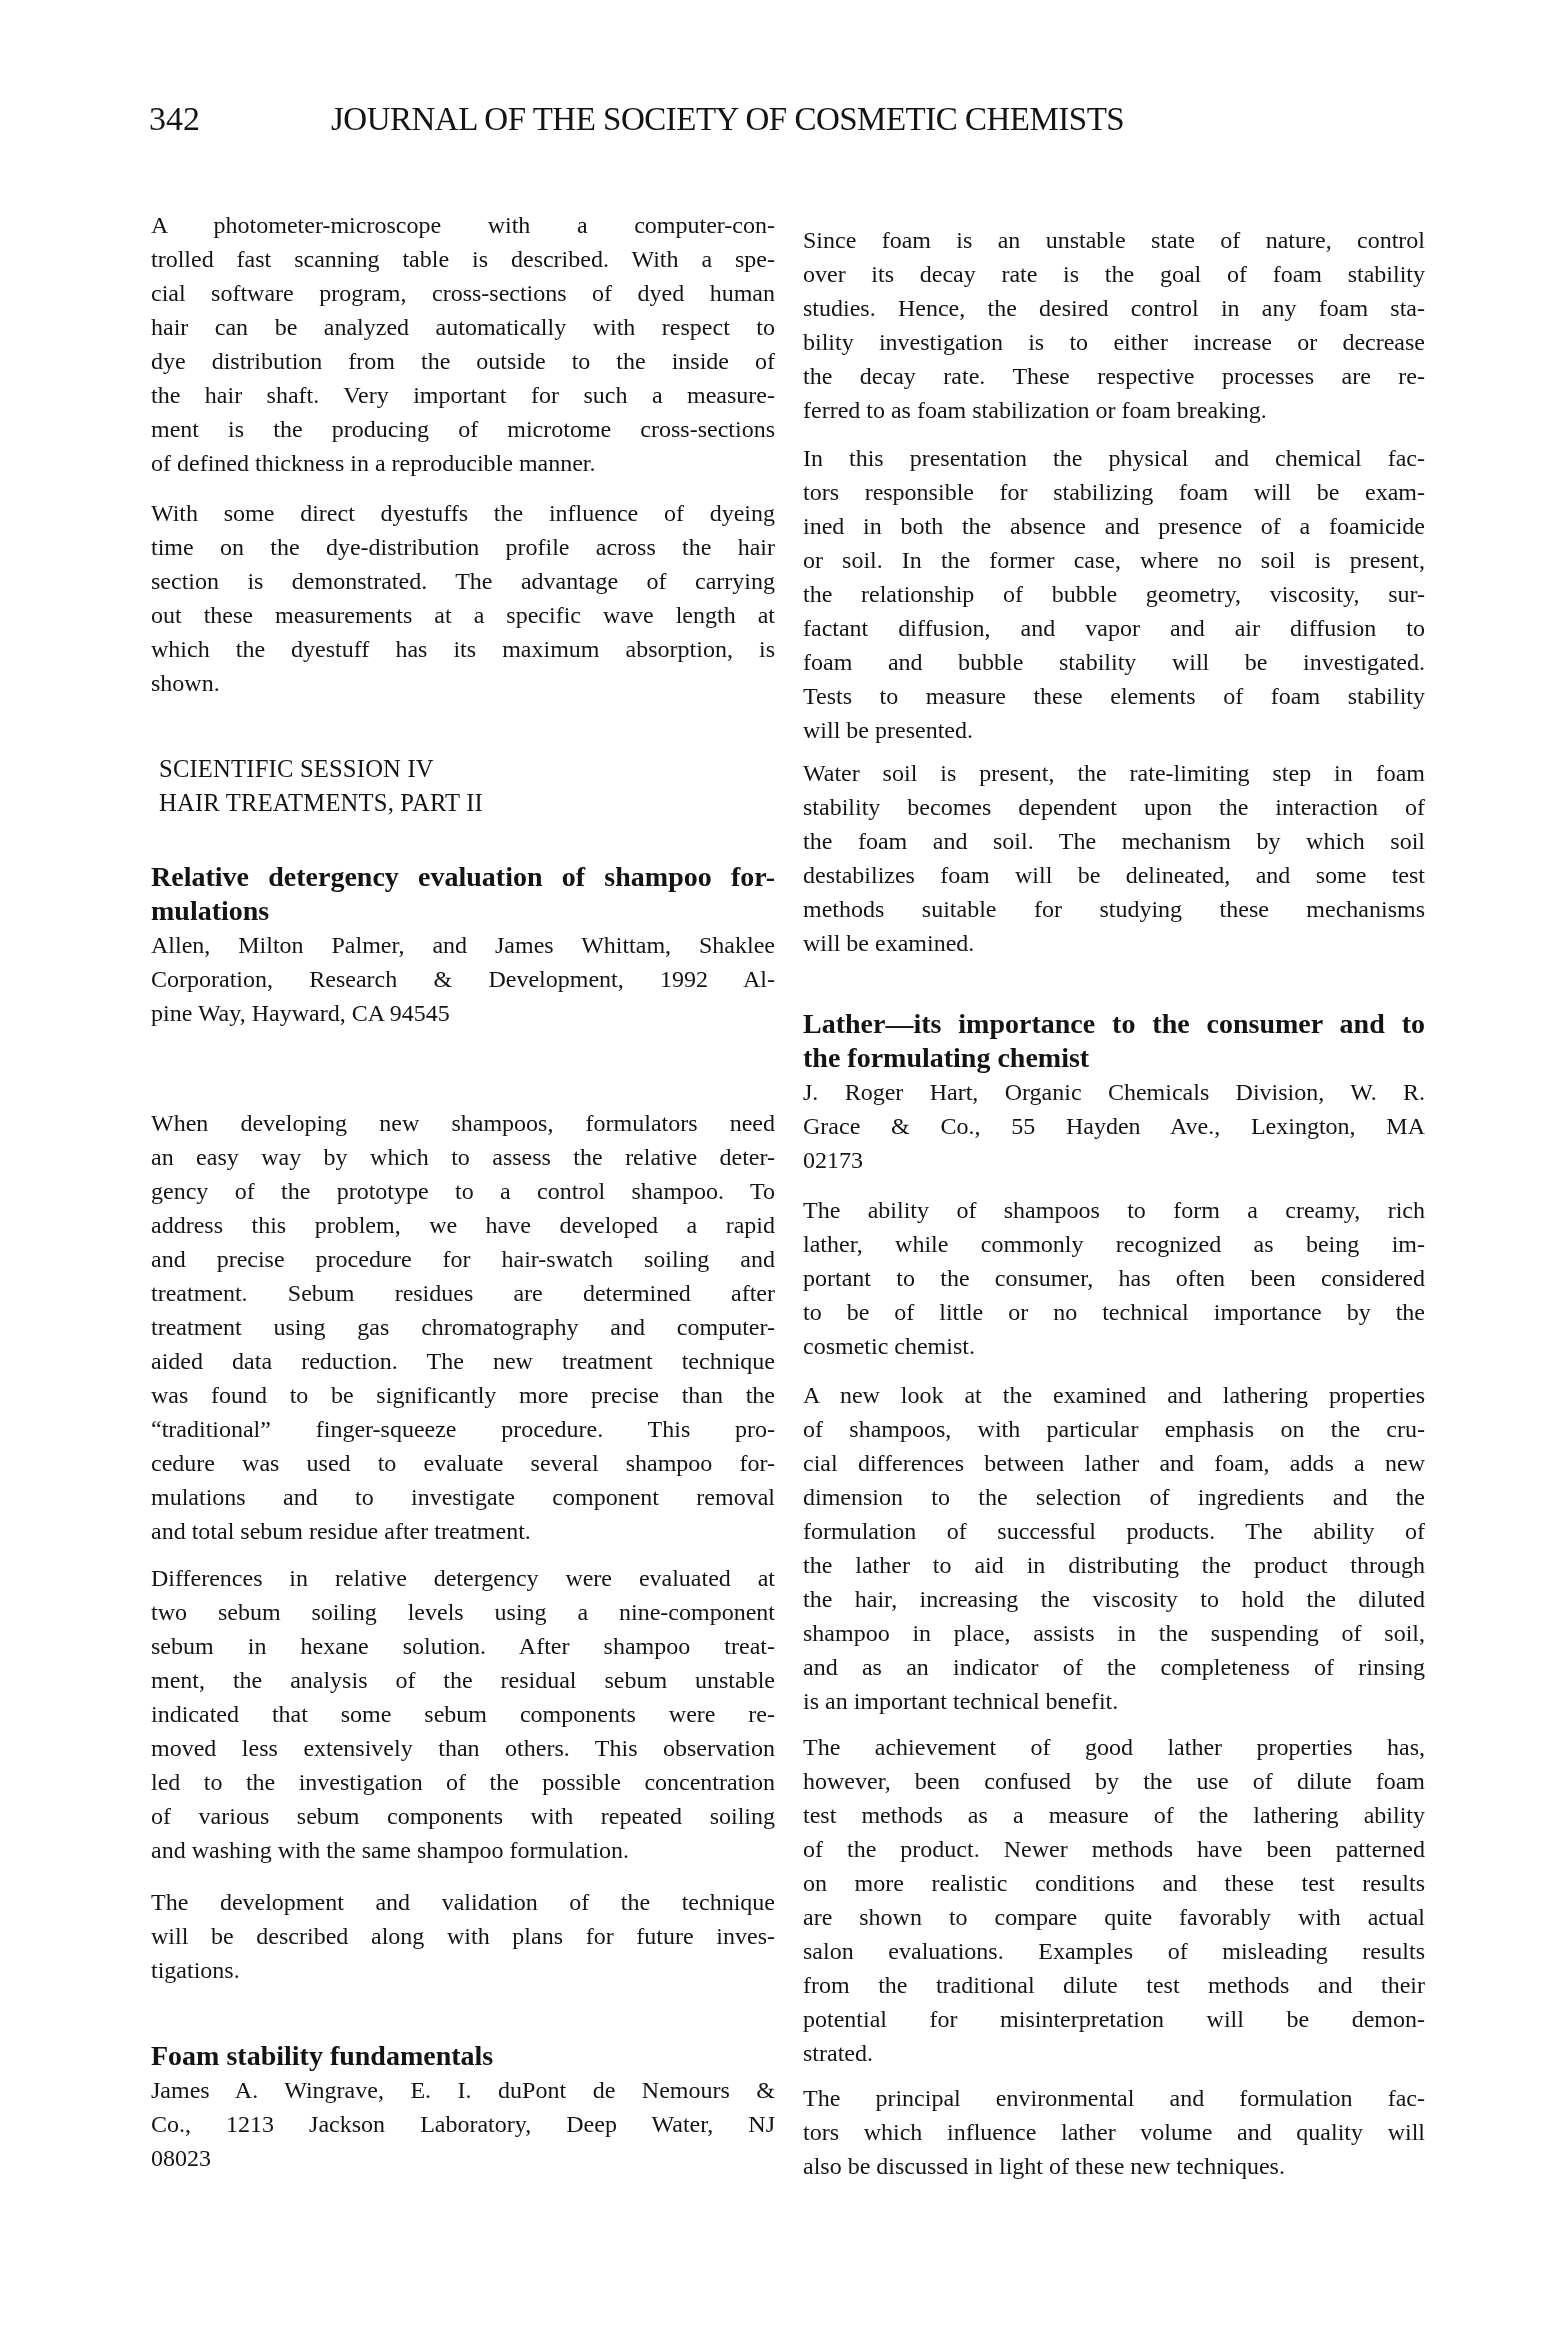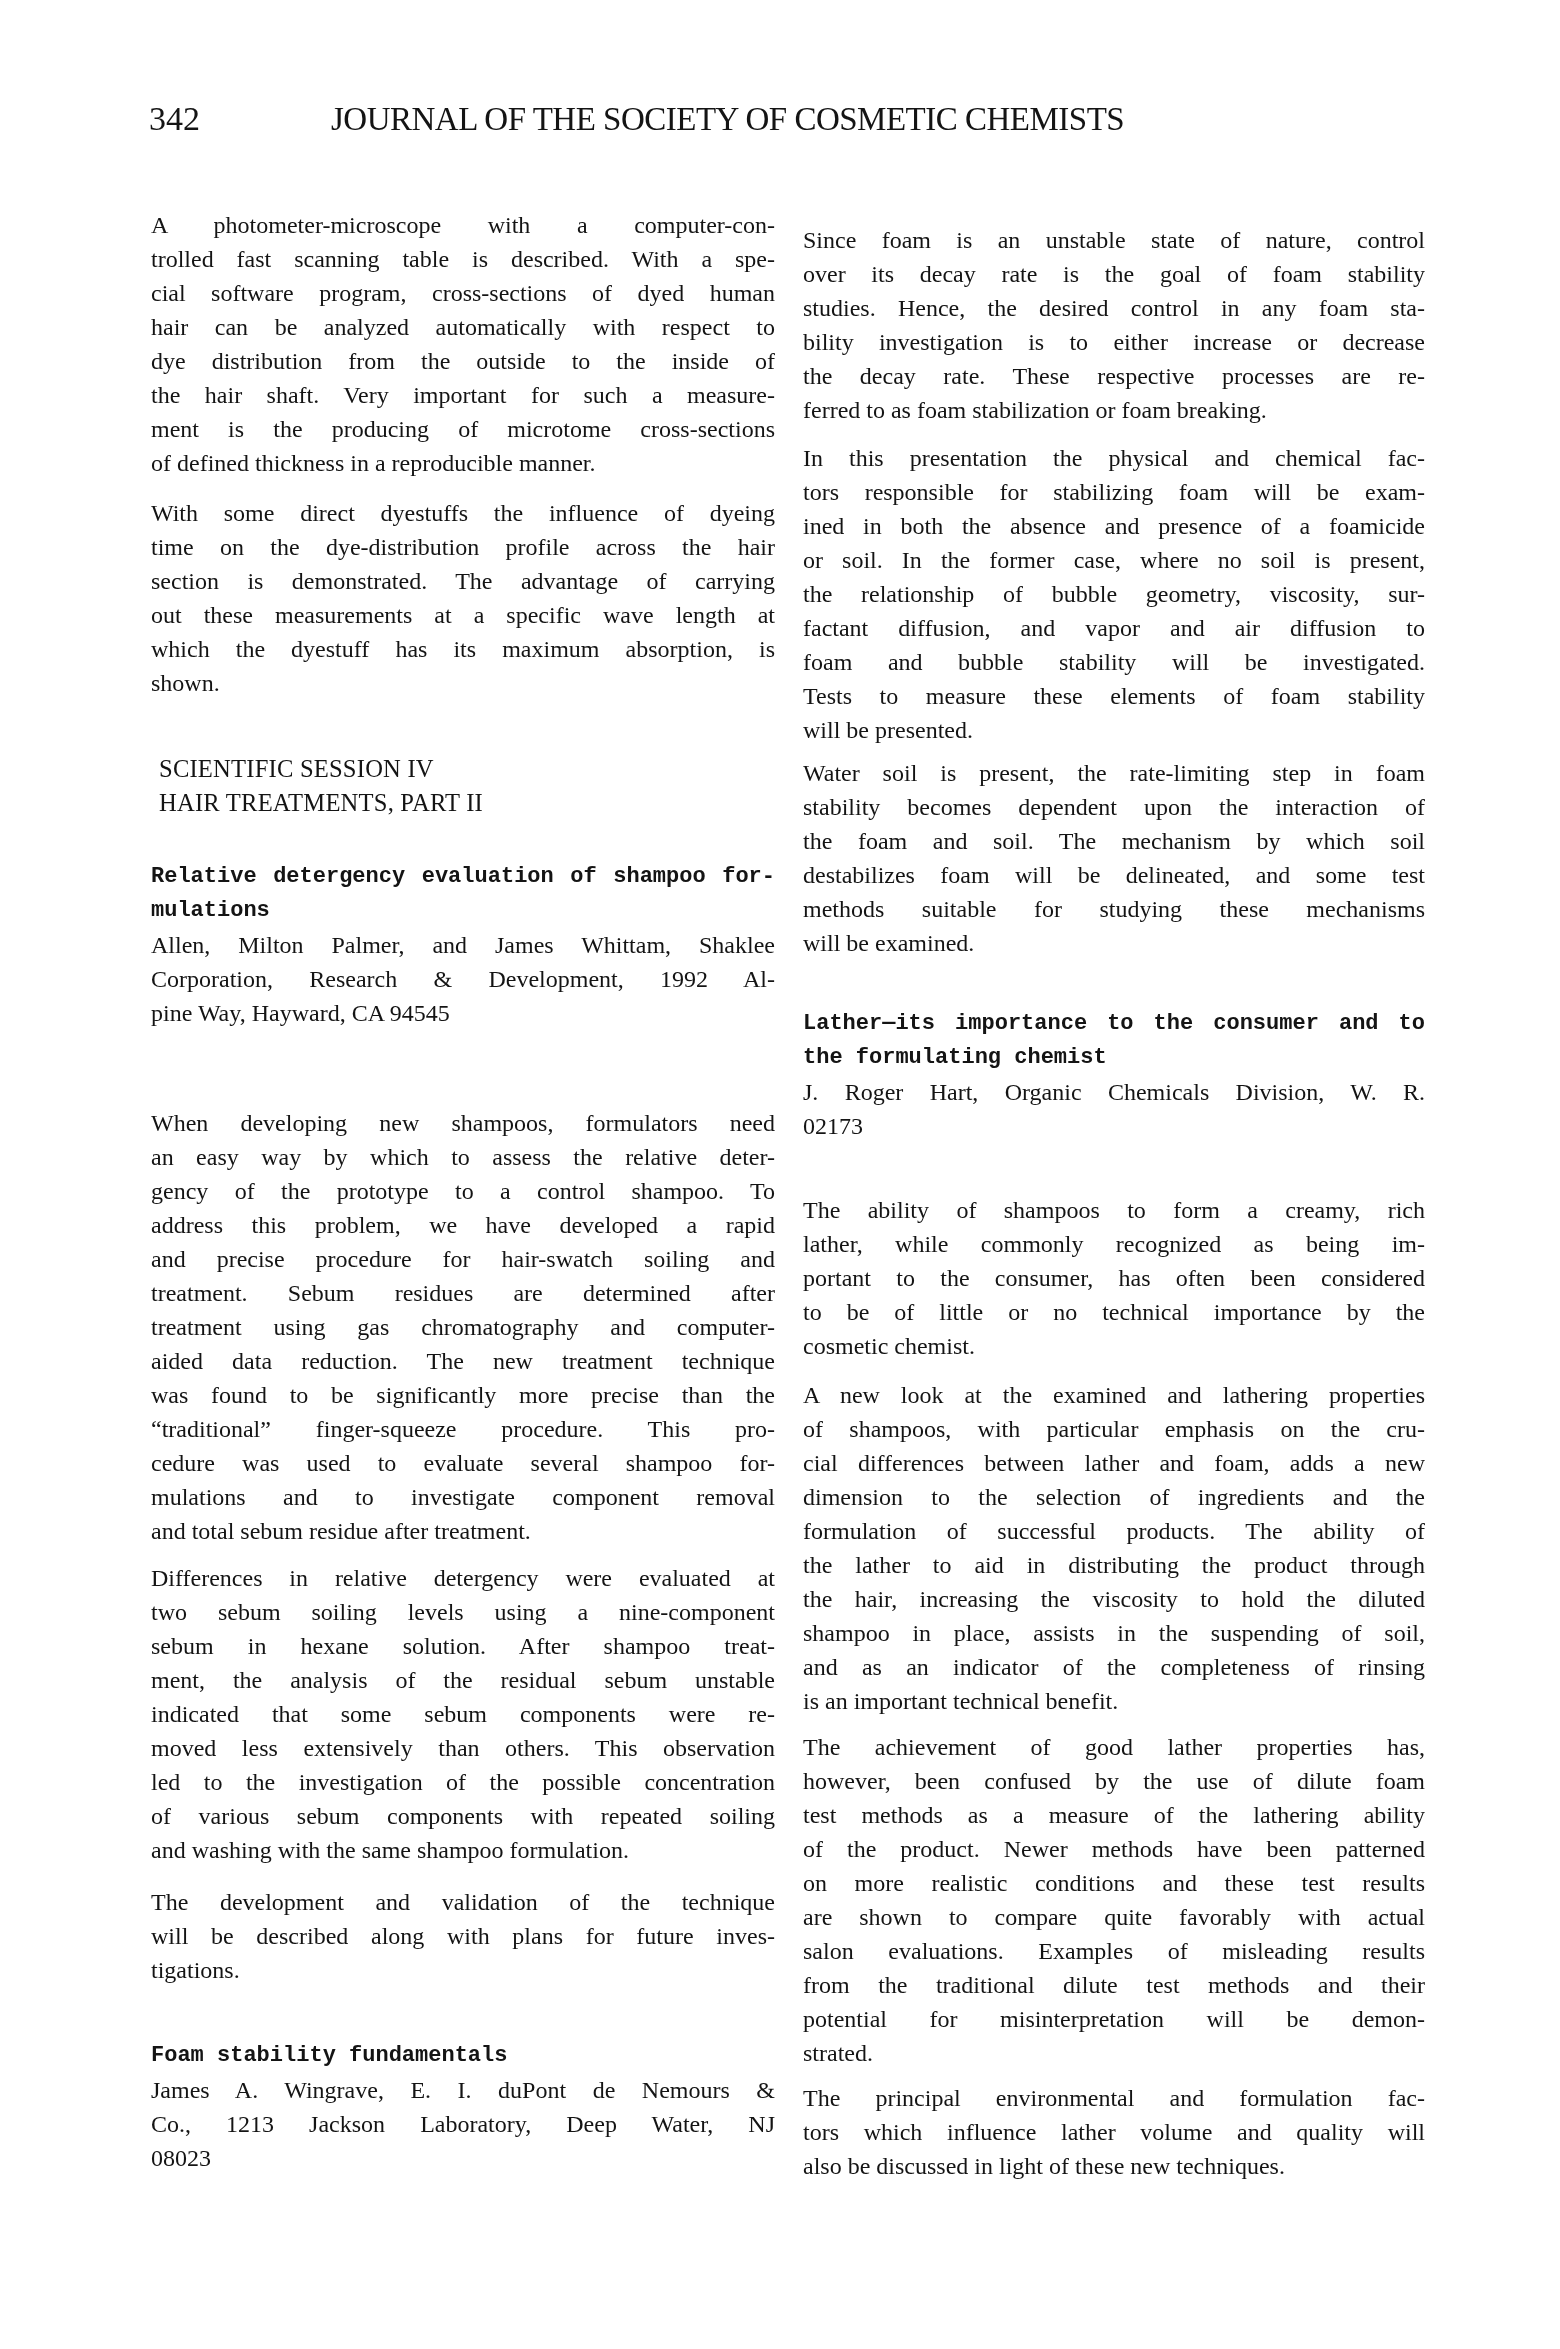--- a/index.html
+++ b/index.html
@@ -8,21 +8,21 @@
   .running-head { position: absolute; top: 98px; left: 0; width: 1251px; height: 42px; }
   .page-num { position: absolute; left: 149px; top: 0; font-size: 34px; line-height: 42px; }
   .journal-title { position: absolute; left: 331px; top: 0; width: 906px; font-size: 33px; line-height: 42px;
                    white-space: nowrap; letter-spacing: -0.5px; }
   .block { position: absolute; }
   .col-left { left: 151px; width: 624px; }
   .col-right { left: 803px; width: 622px; margin-top: 13px; }
   .ln { display: block; height: 34px; line-height: 34px; font-size: 24px;
         text-align: justify; text-align-last: justify; white-space: nowrap; overflow: visible; }
   .ln.last { text-align: left; text-align-last: left; }
-  .ln.title { font-weight: bold; font-size: 22px; font-family: Liberation Mono, monospace; }
+  .ln.title { font-weight: bold; font-size: 28px; }
   .ln.cap { font-size: 24.6px; text-align: left; text-align-last: left; letter-spacing: 0.2px; margin-left: 8px; }
 </style>
 </head>
 <body>
 
 <div class="running-head">
   <span class="page-num">342</span>
   <span class="journal-title">JOURNAL OF THE SOCIETY OF COSMETIC CHEMISTS</span>
 </div>
 
@@ -127,20 +127,21 @@
   <span class="ln">the foam and soil. The mechanism by which soil</span>
   <span class="ln">destabilizes foam will be delineated, and some test</span>
   <span class="ln">methods suitable for studying these mechanisms</span>
   <span class="ln last">will be examined.</span>
 </div>
 
 <div class="block col-right" style="top:994px">
   <span class="ln title">Lather—its importance to the consumer and to</span>
   <span class="ln title last">the formulating chemist</span>
   <span class="ln">J. Roger Hart, Organic Chemicals Division, W. R.</span>
+  <span class="ln">Grace &amp; Co., 55 Hayden Ave., Lexington, MA</span>
   <span class="ln last">02173</span>
 </div>
 
 <div class="block col-right" style="top:1180px">
   <span class="ln">The ability of shampoos to form a creamy, rich</span>
   <span class="ln">lather, while commonly recognized as being im-</span>
   <span class="ln">portant to the consumer, has often been considered</span>
   <span class="ln">to be of little or no technical importance by the</span>
   <span class="ln last">cosmetic chemist.</span>
 </div>

